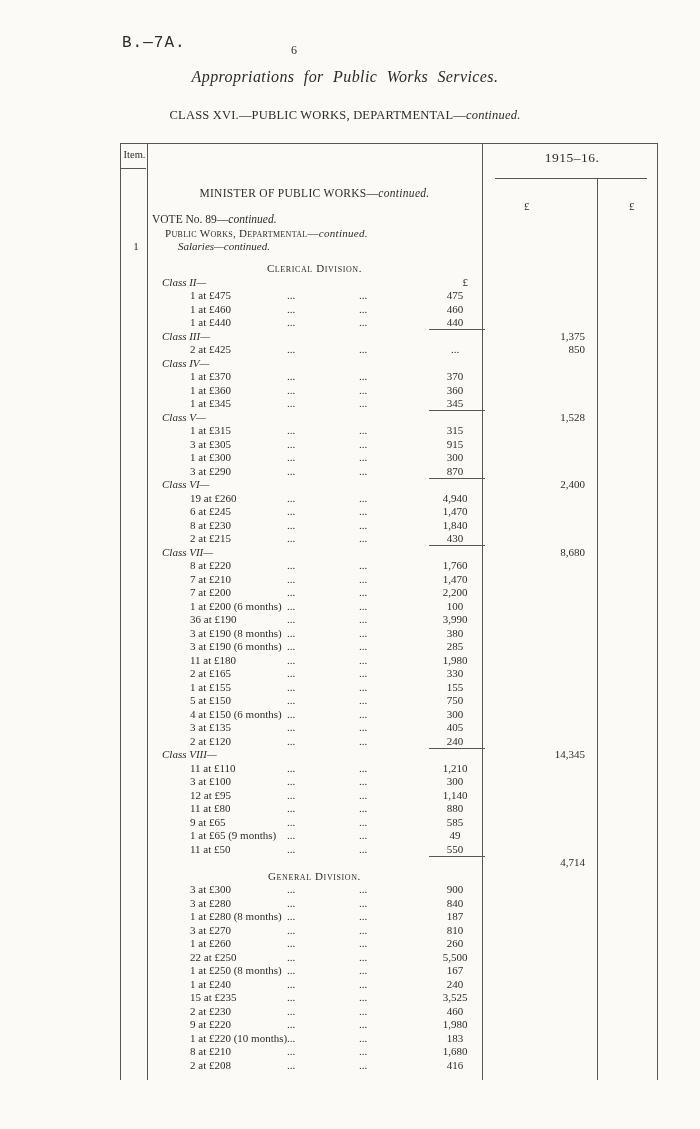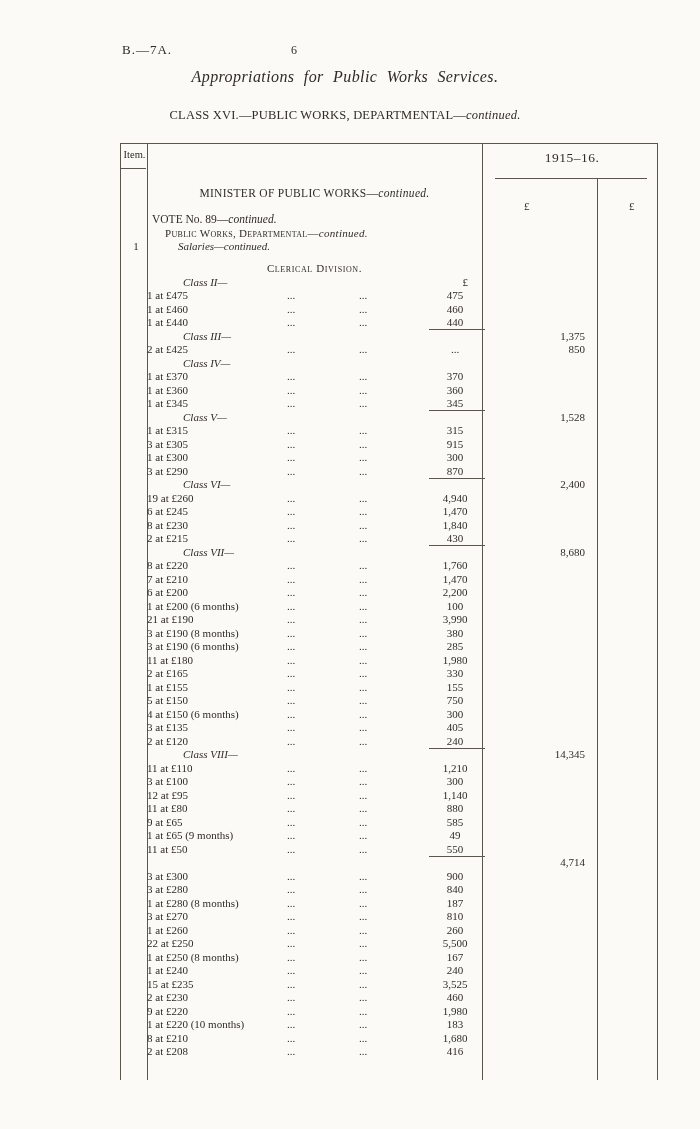--- a/index.html
+++ b/index.html
@@ -4,21 +4,21 @@
 <style>
   * { margin:0; padding:0; box-sizing:border-box; }
   html,body { width:700px; height:1129px; }
   body {
     position:relative;
     background:#fbfaf6;
     font-family:"Liberation Serif","DejaVu Serif",serif;
     color:#2f2c26;
     overflow:hidden;
   }
-  .doc-ref  { position:absolute; left:122px; top:42px;  font-size:13px; letter-spacing:1px; }
+  .doc-ref  { position:absolute; left:122px; top:34px;  font-size:16px; letter-spacing:1px;font-family:Liberation Mono, monospace; }
   .page-num { position:absolute; left:291px; top:43px;  font-size:12px; }
   .title    { position:absolute; left:95px;  top:68px;  width:500px; text-align:center;
               font-style:italic; font-size:16px; word-spacing:5px; letter-spacing:.4px; }
   .subtitle { position:absolute; left:95px;  top:108px; width:500px; text-align:center;
               font-size:12.5px; letter-spacing:.2px; }
   .cont     { font-style:italic; }
 
   .table { position:absolute; left:120px; top:143px; width:476px; height:940px; }
   .vline { position:absolute; width:1px; background:#5a554d; }
   .hline { position:absolute; height:1px; background:#5a554d; }
@@ -36,22 +36,22 @@
   .sec-dept     { position:absolute; left:45px; top:84px; font-size:11px; letter-spacing:.3px; }
   .sec-dept .sc { font-variant:small-caps; }
   .sec-item-no  { position:absolute; left:10px; top:97px; width:12px; text-align:center; font-size:11px; }
   .sec-salaries { position:absolute; left:58px; top:97px; font-style:italic; font-size:11px; }
 
   .rows { position:absolute; left:0; top:119px; width:538px; }
   .row  { display:flex; height:13.5px; font-size:11px; line-height:13px; }
   .c-item { width:27px;  flex:none; }
   .c-main { width:335px; flex:none; display:flex; align-items:baseline; }
   .row.div .c-main { display:block; text-align:center; font-variant:small-caps; letter-spacing:.6px; }
-  .class-lbl { font-style:italic; padding-left:36px; white-space:nowrap; }
-  .e-lbl     { min-width:138px; white-space:nowrap; }
+  .class-lbl { font-style:italic; padding-left:15px; white-space:nowrap; }
+  .e-lbl     { padding-left:43px; min-width:138px; white-space:nowrap; }
   .d   { width:72px; flex:none; padding-left:2px; }
   .amt { margin-left:auto; min-width:56px; text-align:center; padding-right:4px; white-space:nowrap; }
   .amt.sumline { border-bottom:1px solid #5a554d; }
   .pound-head  { margin-left:auto; min-width:0; padding-right:14px; text-align:right; }
   .c-t1 { width:115px; flex:none; text-align:right; padding-right:48px; white-space:nowrap;margin-left:36px; }
   .c-t2 { width:61px;  flex:none; }
 </style>
 </head>
 <body>
 
@@ -321,21 +321,21 @@
           <span class="d">...</span>
           <span class="d">...</span>
           <span class="amt">1,470</span>
         </div>
         <div class="c-t1"></div>
         <div class="c-t2"></div>
       </div>
       <div class="row e">
         <div class="c-item"></div>
         <div class="c-main">
-          <span class="e-lbl">6 at £200</span>
+          <span class="e-lbl">7 at £200</span>
           <span class="d">...</span>
           <span class="d">...</span>
           <span class="amt">2,200</span>
         </div>
         <div class="c-t1"></div>
         <div class="c-t2"></div>
       </div>
       <div class="row e">
         <div class="c-item"></div>
         <div class="c-main">
@@ -343,21 +343,21 @@
           <span class="d">...</span>
           <span class="d">...</span>
           <span class="amt">100</span>
         </div>
         <div class="c-t1"></div>
         <div class="c-t2"></div>
       </div>
       <div class="row e">
         <div class="c-item"></div>
         <div class="c-main">
-          <span class="e-lbl">21 at £190</span>
+          <span class="e-lbl">36 at £190</span>
           <span class="d">...</span>
           <span class="d">...</span>
           <span class="amt">3,990</span>
         </div>
         <div class="c-t1"></div>
         <div class="c-t2"></div>
       </div>
       <div class="row e">
         <div class="c-item"></div>
         <div class="c-main">
@@ -541,20 +541,26 @@
         </div>
         <div class="c-t1"></div>
         <div class="c-t2"></div>
       </div>
       <div class="row tot">
         <div class="c-item"></div>
         <div class="c-main"></div>
         <div class="c-t1">4,714</div>
         <div class="c-t2"></div>
       </div>
+      <div class="row div">
+        <div class="c-item"></div>
+        <div class="c-main">General Division.</div>
+        <div class="c-t1"></div>
+        <div class="c-t2"></div>
+      </div>
       <div class="row e">
         <div class="c-item"></div>
         <div class="c-main">
           <span class="e-lbl">3 at £300</span>
           <span class="d">...</span>
           <span class="d">...</span>
           <span class="amt">900</span>
         </div>
         <div class="c-t1"></div>
         <div class="c-t2"></div>

